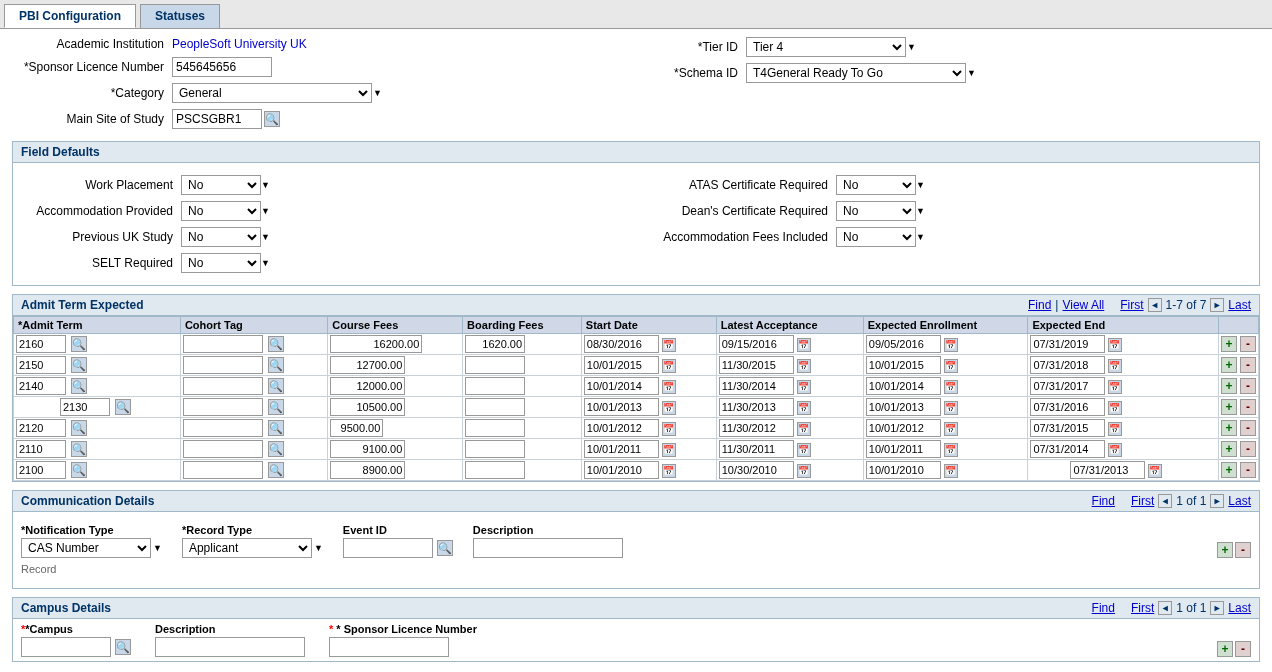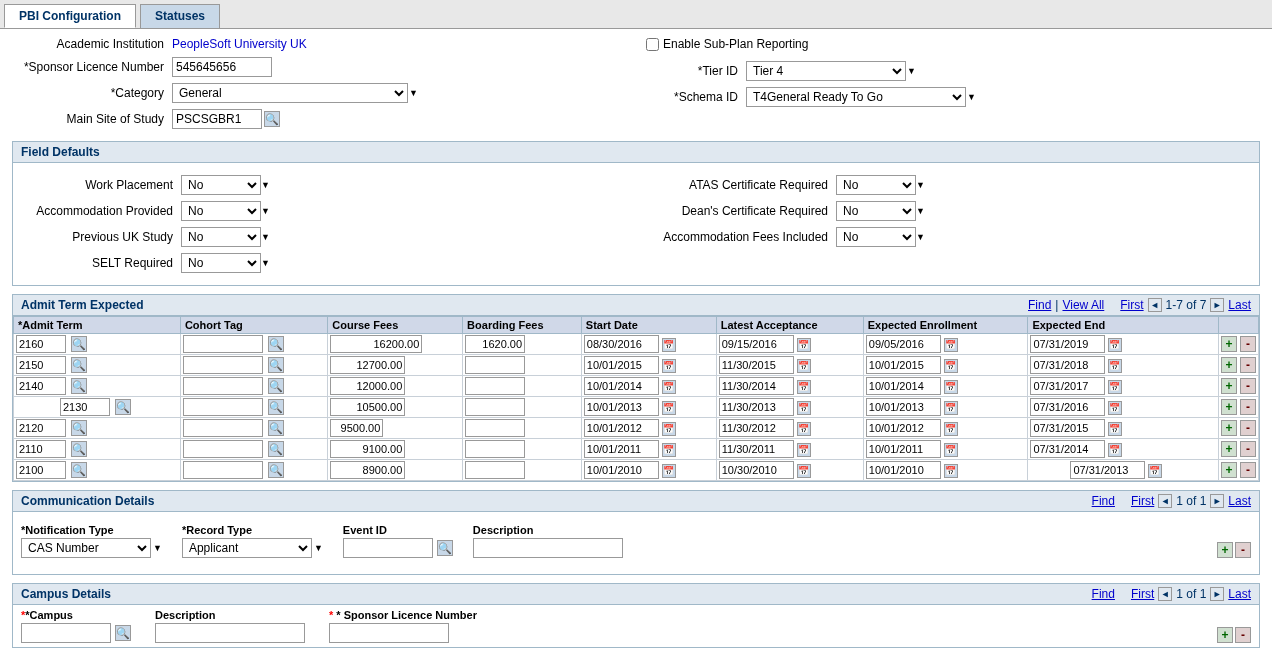--- a/index.html
+++ b/index.html
@@ -198,36 +198,32 @@
       <div class="form-row">
         <span class="form-label">Academic Institution</span>
         <span class="form-value">PeopleSoft University UK</span>
       </div>
       <div class="form-row">
         <span class="form-label">*Sponsor Licence Number</span>
         <input type="text" style="width: 100px;" value="545645656">
       </div>
       <div class="form-row">
         <span class="form-label">*Category</span>
-        <select style="width:236px;">
+        <select style="width:200px;">
           <option>General</option>
         </select>
         <span style="font-size:9px; margin-left:1px;">▼</span>
       </div>
       <div class="form-row">
         <span class="form-label">Main Site of Study</span>
         <input type="text" style="width: 90px;" value="PSCSGBR1">
         <span class="lookup-icon">🔍</span>
       </div>
     </div>
     <div class="col-right">
-      <div class="form-row" style="margin-bottom:10px;">
-        <input type="checkbox" style="margin-right: 4px;">
-        <span>Enable Sub-Plan Reporting</span>
-      </div>
       <div class="form-row">
         <span class="form-label" style="min-width:100px; text-align:right; padding-right:8px;">*Tier ID</span>
         <select style="width:160px;">
           <option>Tier 4</option>
         </select>
         <span style="font-size:9px; margin-left:1px;">▼</span>
       </div>
       <div class="form-row">
         <span class="form-label" style="min-width:100px; text-align:right; padding-right:8px;">*Schema ID</span>
         <select style="width:220px;">
@@ -599,20 +595,23 @@
         </div>
         <div class="comm-field">
           <label>Description</label>
           <input type="text" style="width: 150px;" value="">
         </div>
         <div style="display:flex; gap:2px; align-items:center; margin-left:auto;">
           <span class="add-btn">+</span>
           <span class="del-btn">-</span>
         </div>
       </div>
+      <div>
+        <span class="record-label">Record</span>
+      </div>
     </div>
   </div>
 
   <div class="data-table-container">
     <div class="data-table-header">
       <span class="data-table-header-title">Campus Details</span>
       <div class="nav-controls">
         <span class="nav-link">Find</span>
         <span style="margin-left:8px;"></span>
         <span class="nav-link">First</span>

